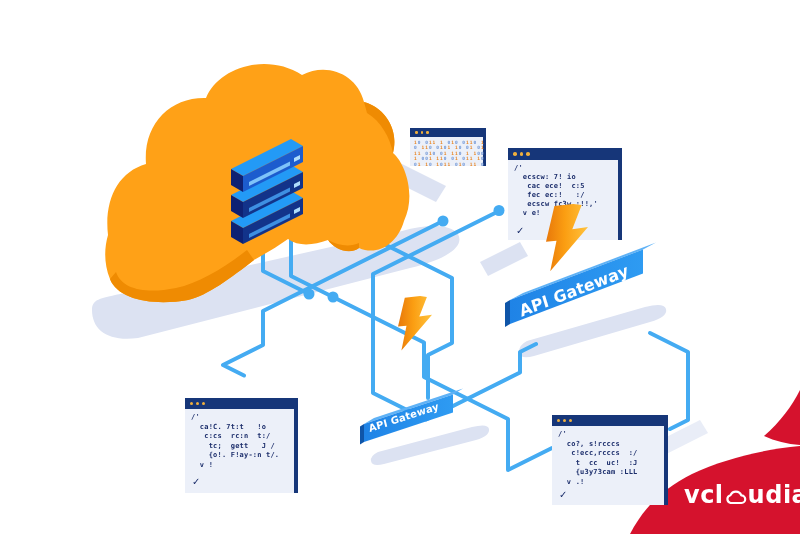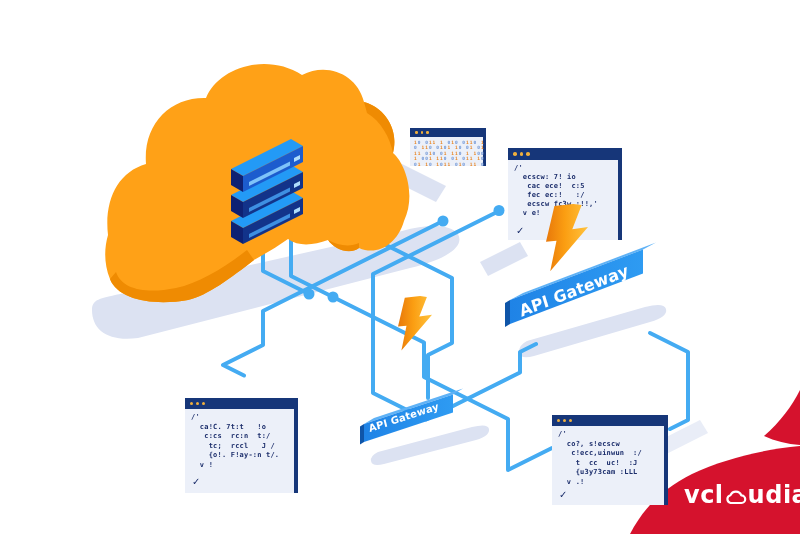--- a/index.html
+++ b/index.html
@@ -169,37 +169,37 @@
   <div class="window w-bl">
     <div class="titlebar">
       <span class="dot"></span>
       <span class="dot"></span>
       <span class="dot"></span>
     </div>
     <div class="win-body">
         <div class="code-line">/'</div>
         <div class="code-line">  ca!C. 7t:t   !o</div>
         <div class="code-line">   c:cs  rc:n  t:/</div>
-        <div class="code-line">    tc;  rccl   J /</div>
+        <div class="code-line">    tc;  gett   J /</div>
         <div class="code-line">    {o!. F!ay-:n t/.</div>
         <div class="code-line">  v !</div>
       </div>
     <div class="win-check">✓</div>
   </div>
 
   <div class="window w-br">
     <div class="titlebar">
       <span class="dot"></span>
       <span class="dot"></span>
       <span class="dot"></span>
     </div>
     <div class="win-body">
         <div class="code-line">/'</div>
-        <div class="code-line">  co?, s!ecscw</div>
-        <div class="code-line">   c!ecc,uinwun  :/</div>
+        <div class="code-line">  co?, s!rcccs</div>
+        <div class="code-line">   c!ecc,rcccs  :/</div>
         <div class="code-line">    t  cc  uc!  :J</div>
         <div class="code-line">    {u3y73cam :LLL</div>
         <div class="code-line">  v .!</div>
       </div>
     <div class="win-check">✓</div>
   </div>
 
   <svg class="layer" viewBox="0 0 800 534">
     <defs>
       <linearGradient id="boltGrad" x1="0" y1="0" x2="1" y2="0">

